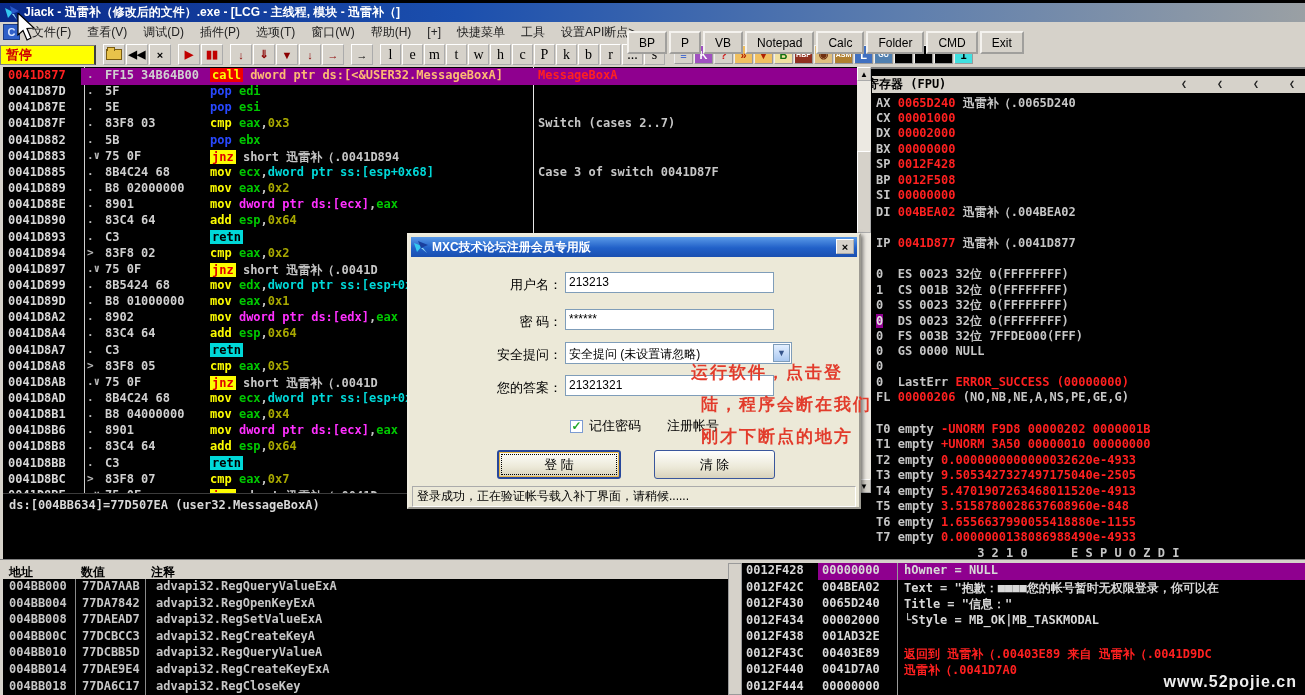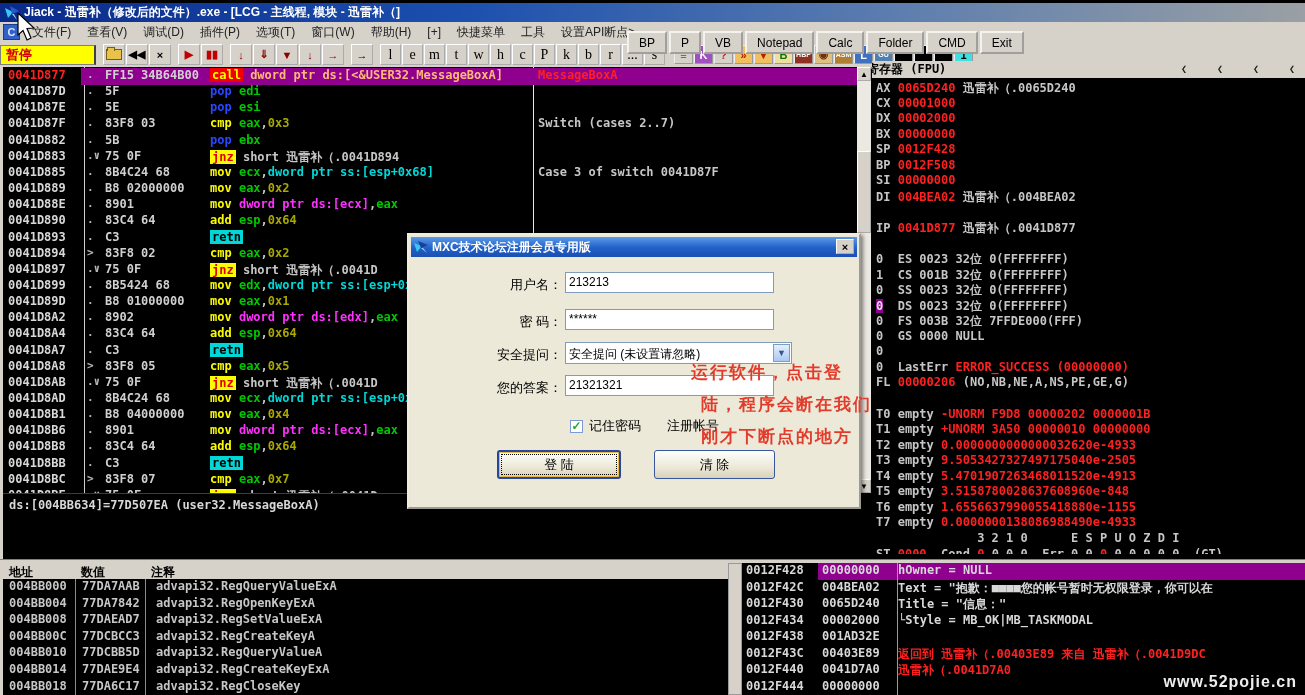--- a/index.html
+++ b/index.html
@@ -63,21 +63,21 @@
   .k-mem{color:#ff30ff;}
   .k-pl{color:#c6c6c6;}
   #info-pane{position:absolute;left:3px;top:493px;width:854px;height:67px;background:#000;border-top:1px solid #3c3c3c;}
   #info-line{position:absolute;left:6px;top:4px;color:#d8d8d8;}
 
   #vscroll{position:absolute;left:857px;top:67px;width:14px;height:426px;background:#ece9e2;}
   .sarrow{position:absolute;left:0;width:14px;height:14px;background:#d6d2ca;border:1px outset #fff;
     font-size:8px;display:flex;align-items:center;justify-content:center;box-sizing:border-box;color:#000;}
   #sthumb{position:absolute;left:0;top:84px;width:14px;height:82px;background:#d6d2ca;border:1px outset #fff;box-sizing:border-box;}
 
-  #registers{position:absolute;left:872px;top:61px;width:433px;height:493px;background:#000;overflow:hidden;text-align:center;}
+  #registers{position:absolute;left:872px;top:76px;width:433px;height:493px;background:#000;overflow:hidden;text-align:center;}
   #reg-header{position:absolute;left:0;top:0;width:433px;height:17px;background:#d6d2ca;color:#000;
     font-size:12px;font-weight:bold;overflow:hidden;display:flex;align-items:center;}
   #reg-title{margin-left:-5px;font-family:"DejaVu Sans Mono",monospace;white-space:pre;}
   #reg-arrows{position:absolute;right:10px;top:2px;display:flex;gap:30px;font-size:10px;color:#222;}
   .rline{position:absolute;left:4px;height:16px;}
   .r-name{color:#c6c6c6;}
   .r-val{color:#ff2020;}
   .r-ext{color:#c6c6c6;}
   .r-sel{background:#8f008f;color:#e0e0e0;}
 
@@ -89,21 +89,21 @@
   .dh-addr{left:6px;} .dh-val{left:78px;} .dh-com{left:148px;}
   .dump-row{position:absolute;left:0;width:725px;height:17px;color:#c6c6c6;}
   .du-addr{position:absolute;left:6px;}
   .du-val{position:absolute;left:72px;padding-left:6px;border-left:1px solid #8a8a8a;height:17px;}
   .du-com{position:absolute;left:142px;padding-left:10px;border-left:1px solid #8a8a8a;height:17px;}
   #dump-scroll{position:absolute;left:728px;top:563px;width:14px;height:132px;background:#d6d2ca;border:1px solid #9a9a9a;box-sizing:border-box;}
   #stack{position:absolute;left:742px;top:563px;width:563px;height:132px;background:#000;overflow:hidden;}
   .stack-row{position:absolute;left:0;width:563px;height:17px;color:#d8d8d8;}
   .st-addr{position:absolute;left:4px;}
   .st-val{position:absolute;left:76px;width:79px;height:17px;box-sizing:border-box;padding-left:4px;}
-  .st-com{position:absolute;left:155px;right:0;height:17px;border-left:1px solid #9a9a9a;overflow:hidden;}
+  .st-com{position:absolute;left:155px;right:0;height:17px;border-left:1px solid #9a9a9a;padding-left:6px;overflow:hidden;}
   .stack-row.sel .st-val,.stack-row.sel .st-com{background:#8f008f;}
   .st-com.red{color:#ff2020;}
 
   
   #dialog{position:absolute;left:407px;top:233px;width:454px;height:276px;background:#ece9d8;
     border:2px outset #f0ede0;box-sizing:border-box;box-shadow:2px 2px 4px rgba(0,0,0,.5);z-index:10;}
   #dlg-title{position:absolute;left:2px;top:2px;right:2px;height:20px;
     background:linear-gradient(180deg,#5a9ae8 0%,#2160c8 55%,#1a4fb0 100%);
     display:flex;align-items:center;color:#fff;font-weight:bold;font-size:12px;}
   #dlg-title-text{margin-left:3px;white-space:nowrap;}
@@ -283,20 +283,21 @@
       <div class="dlg-field-label" style="left: 53px; top: 144px;">您的答案：</div>
       <div class="dlg-input" style="top: 140px;">21321321</div>
     </div>
   <div id="dlg-checkrow">
     <div id="dlg-checkbox">✓</div>
     <span id="check-label">记住密码</span>
     <span id="reg-link">注册帐号</span>
   </div>
   <div class="dlg-btn" id="btn-login">登  陆</div>
   <div class="dlg-btn" id="btn-clear">清  除</div>
+  <div id="dlg-status">登录成功，正在验证帐号载入补丁界面，请稍候......</div>
 </div>
 
 <div id="annotation">
     <div class="anno-line" style="left: 674px; top: 361px; margin-left: 17px;">运行软件，点击登</div>
     <div class="anno-line" style="left: 701px; top: 393px;">陆，程序会断在我们</div>
     <div class="anno-line" style="left: 701px; top: 425px;">刚才下断点的地方</div>
   </div>
 
 <div id="watermark">
   <div id="wm2">www.52pojie.cn</div>

